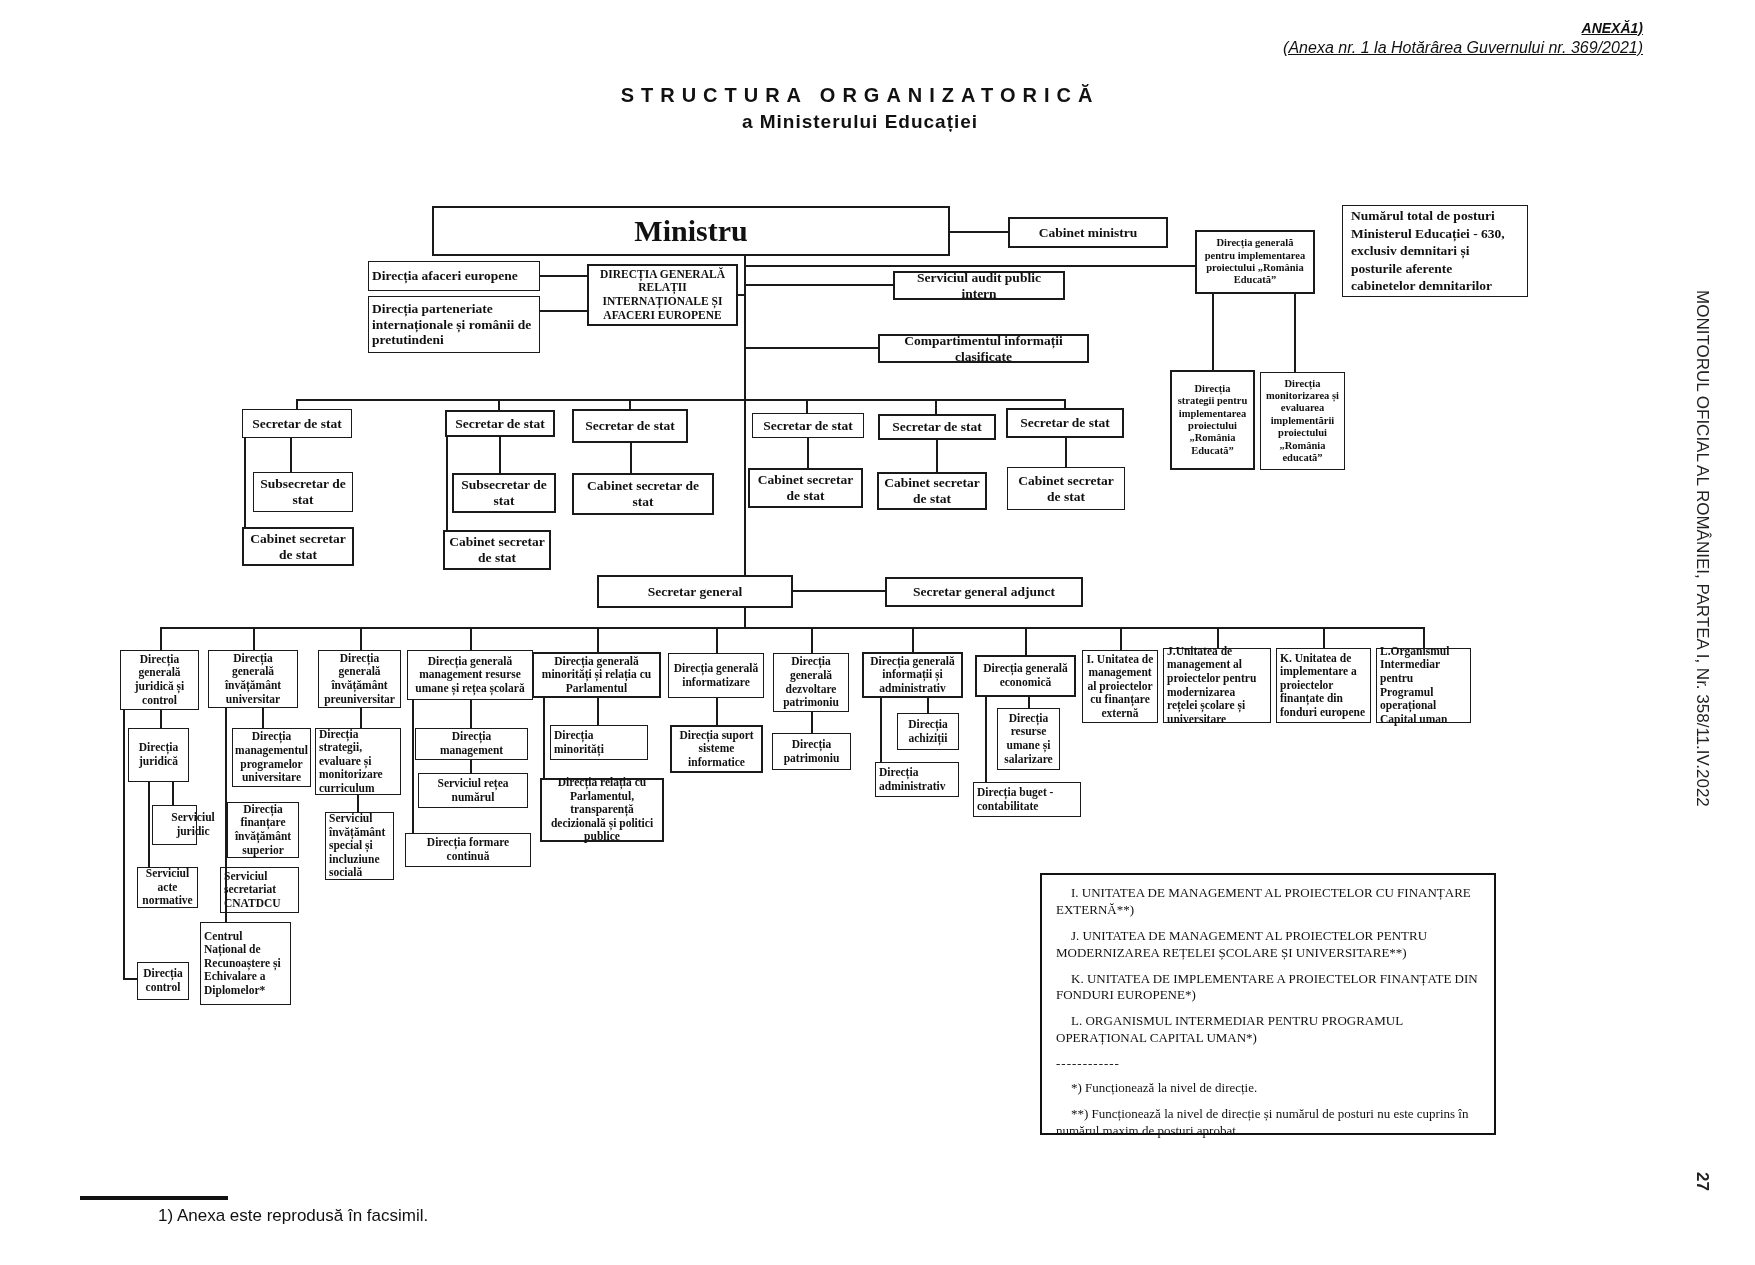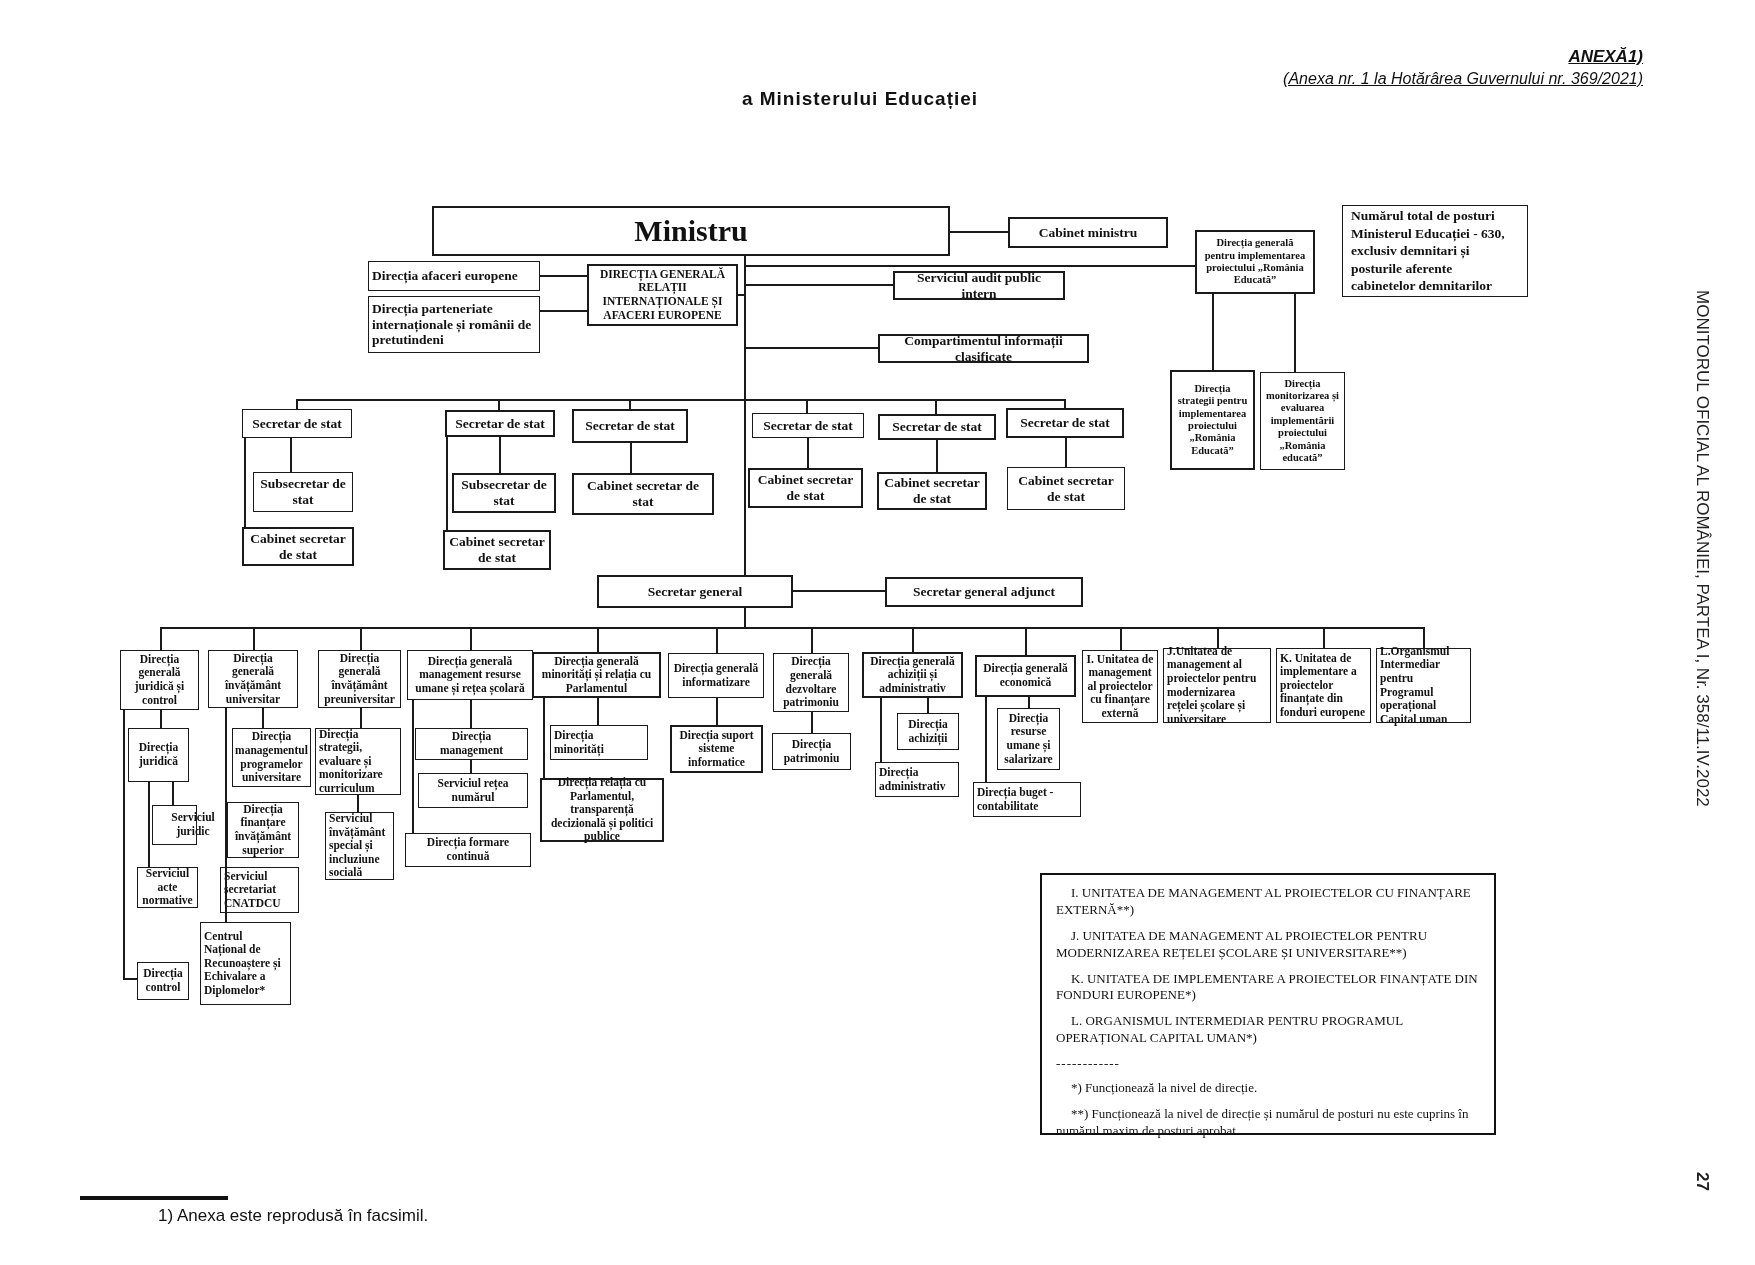--- a/index.html
+++ b/index.html
@@ -1,20 +1,20 @@
 <!DOCTYPE html>
 <html><head>
 <meta charset="utf-8">
 <style>
   html,body{margin:0;padding:0;background:#e8e8e8;}
   #page{position:relative;width:1755px;height:1265px;background:#ffffff;overflow:hidden;
         font-family:"Liberation Serif",serif;color:#111;}
   
   .annex{position:absolute;right:112px;top:20px;text-align:right;font-family:"Liberation Sans",sans-serif;}
-  .annex .l1{font-size:17px;font-weight:bold;font-style:italic;text-decoration:underline;margin-top:27px;}
+  .annex .l1{font-size:14px;font-weight:bold;font-style:italic;text-decoration:underline;}
   .annex .l2{font-size:16px;font-style:italic;text-decoration:underline;margin-top:3px;}
   .title{position:absolute;left:300px;top:84px;width:1120px;text-align:center;
          font-family:"Liberation Sans",sans-serif;font-weight:bold;}
   .title .t1{font-size:20px;letter-spacing:7px;}
   .title .t2{font-size:19px;letter-spacing:1px;margin-top:4px;}
   
   .vtext{position:absolute;white-space:nowrap;transform:rotate(90deg);transform-origin:left top;
          font-family:"Liberation Sans",sans-serif;font-size:17px;color:#222;}
   
   .node{position:absolute;box-sizing:border-box;background:#fff;border:1.6px solid #1a1a1a;
@@ -40,20 +40,21 @@
 <body>
 
 <div id="page">
 
   <div class="annex">
     <div class="l1">ANEXĂ1)</div>
     <div class="l2">(Anexa nr. 1 la Hotărârea Guvernului nr. 369/2021)</div>
   </div>
 
   <div class="title">
+    <div class="t1">STRUCTURA ORGANIZATORICĂ</div>
     <div class="t2">a Ministerului Educației</div>
   </div>
 
   <div class="vtext" style="left:1712px;top:290px;">MONITORUL OFICIAL AL ROMÂNIEI, PARTEA I, Nr. 358/11.IV.2022</div>
   <div class="vtext" style="left:1712px;top:1172px;font-weight:bold;">27</div>
 
   <div id="chart">
       <div class="node big bb" style="left: 432px; top: 206px; width: 518px; height: 50px;">Ministru</div>
       <div class="node md bb" style="left: 1008px; top: 217px; width: 160px; height: 31px;">Cabinet ministru</div>
       <div class="node sm bb" style="left: 1195px; top: 230px; width: 120px; height: 64px;">Direcția generală pentru implementarea proiectului „România Educată”</div>
@@ -81,21 +82,21 @@
       <div class="node md" style="left: 1007px; top: 467px; width: 118px; height: 43px;">Cabinet secretar de stat</div>
       <div class="node md bb" style="left: 597px; top: 575px; width: 196px; height: 33px;">Secretar general</div>
       <div class="node md bb" style="left: 885px; top: 577px; width: 198px; height: 30px;">Secretar general adjunct</div>
       <div class="node" style="left: 120px; top: 650px; width: 79px; height: 60px;">Direcția generală juridică și control</div>
       <div class="node" style="left: 208px; top: 650px; width: 90px; height: 58px;">Direcția generală învățământ universitar</div>
       <div class="node" style="left: 318px; top: 650px; width: 83px; height: 58px;">Direcția generală învățământ preuniversitar</div>
       <div class="node" style="left: 407px; top: 650px; width: 126px; height: 50px;">Direcția generală management resurse umane și rețea școlară</div>
       <div class="node bb" style="left: 532px; top: 652px; width: 129px; height: 46px;">Direcția generală minorități și relația cu Parlamentul</div>
       <div class="node" style="left: 668px; top: 653px; width: 96px; height: 45px;">Direcția generală informatizare</div>
       <div class="node" style="left: 773px; top: 653px; width: 76px; height: 59px;">Direcția generală dezvoltare patrimoniu</div>
-      <div class="node bb" style="left: 862px; top: 652px; width: 101px; height: 46px;">Direcția generală achiziții și administrativ</div>
+      <div class="node bb" style="left: 862px; top: 652px; width: 101px; height: 46px;">Direcția generală informații și administrativ</div>
       <div class="node bb" style="left: 975px; top: 655px; width: 101px; height: 42px;">Direcția generală economică</div>
       <div class="node" style="left: 1082px; top: 650px; width: 76px; height: 73px;">I. Unitatea de management al proiectelor cu finanțare externă</div>
       <div class="node left" style="left: 1163px; top: 648px; width: 108px; height: 75px;">J.Unitatea de management al proiectelor pentru modernizarea rețelei școlare și universitare</div>
       <div class="node left" style="left: 1276px; top: 648px; width: 95px; height: 75px;">K. Unitatea de implementare a proiectelor finanțate din fonduri europene</div>
       <div class="node left" style="left: 1376px; top: 648px; width: 95px; height: 75px;">L.Organismul Intermediar pentru Programul operațional Capital uman</div>
       <div class="node" style="left: 128px; top: 728px; width: 61px; height: 54px;">Direcția juridică</div>
       <div class="node" style="left: 152px; top: 805px; width: 44px; height: 40px; padding-left: 40px;">Serviciul juridic</div>
       <div class="node" style="left: 137px; top: 867px; width: 61px; height: 41px;">Serviciul acte normative</div>
       <div class="node" style="left: 137px; top: 962px; width: 52px; height: 38px;">Direcția control</div>
       <div class="node" style="left: 232px; top: 728px; width: 79px; height: 59px;">Direcția managementul programelor universitare</div>

